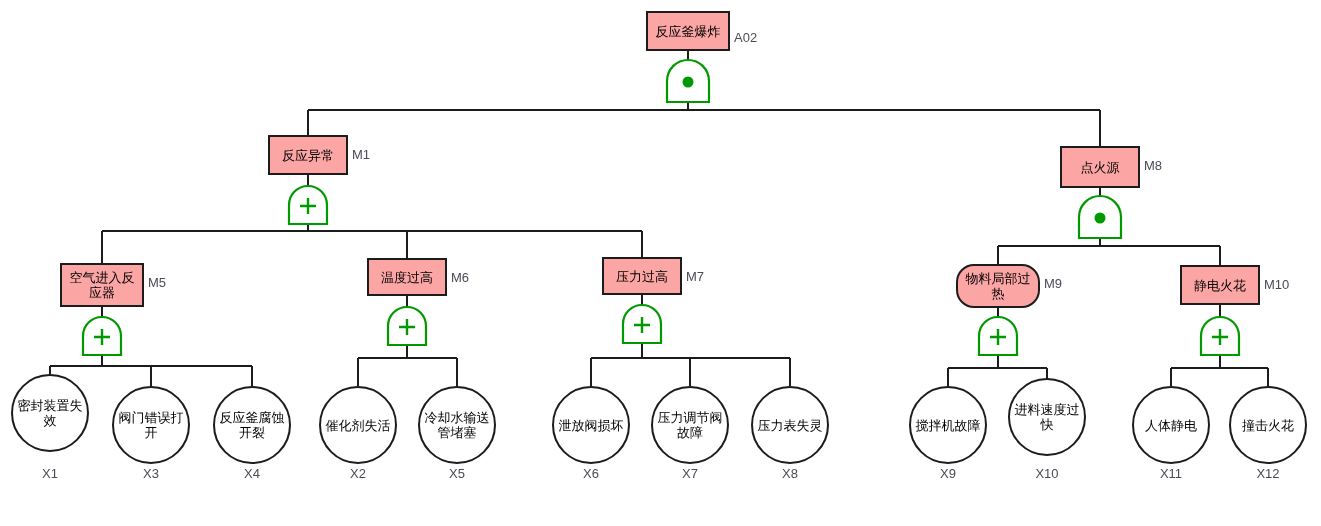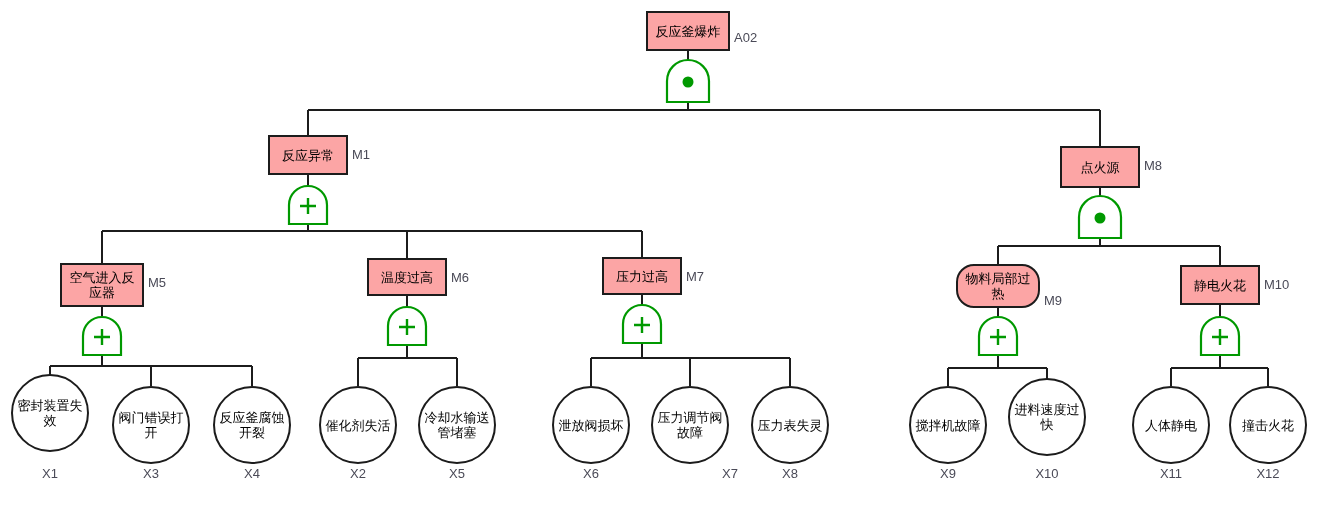--- a/index.html
+++ b/index.html
@@ -117,21 +117,21 @@
     </div>
     <div class="node-tag" style="left: 451px; top: 271px;">M6</div>
     <div class="node-box" style="left: 602px; top: 257px; width: 80px; height: 38px;">
       <span>压力过高</span>
     </div>
     <div class="node-tag" style="left: 686px; top: 270px;">M7</div>
     <div class="node-box" style="left: 956px; top: 264px; width: 84px; height: 44px; border-radius: 18px;">
       <span>物料局部过
 热</span>
     </div>
-    <div class="node-tag" style="left: 1044px; top: 294px;">M9</div>
+    <div class="node-tag" style="left: 1044px; top: 277px;">M9</div>
     <div class="node-box" style="left: 1180px; top: 265px; width: 80px; height: 40px;">
       <span>静电火花</span>
     </div>
     <div class="node-tag" style="left: 1264px; top: 278px;">M10</div>
     <div class="node-circle" style="left: 11px; top: 374px; width: 78px; height: 78px;">
       <span>密封装置失
 效</span>
     </div>
     <div class="event-id" style="left: 20px; top: 467px;">X1</div>
     <div class="node-circle" style="left: 112px; top: 386px; width: 78px; height: 78px;">
@@ -154,21 +154,21 @@
     </div>
     <div class="event-id" style="left: 427px; top: 467px;">X5</div>
     <div class="node-circle" style="left: 552px; top: 386px; width: 78px; height: 78px;">
       <span>泄放阀损坏</span>
     </div>
     <div class="event-id" style="left: 561px; top: 467px;">X6</div>
     <div class="node-circle" style="left: 651px; top: 386px; width: 78px; height: 78px;">
       <span>压力调节阀
 故障</span>
     </div>
-    <div class="event-id" style="left: 700px; top: 467px;">X7</div>
+    <div class="event-id" style="left: 660px; top: 467px;">X7</div>
     <div class="node-circle" style="left: 751px; top: 386px; width: 78px; height: 78px;">
       <span>压力表失灵</span>
     </div>
     <div class="event-id" style="left: 760px; top: 467px;">X8</div>
     <div class="node-circle" style="left: 909px; top: 386px; width: 78px; height: 78px;">
       <span>搅拌机故障</span>
     </div>
     <div class="event-id" style="left: 918px; top: 467px;">X9</div>
     <div class="node-circle" style="left: 1008px; top: 378px; width: 78px; height: 78px; justify-content: center;">
       <span>进料速度过

